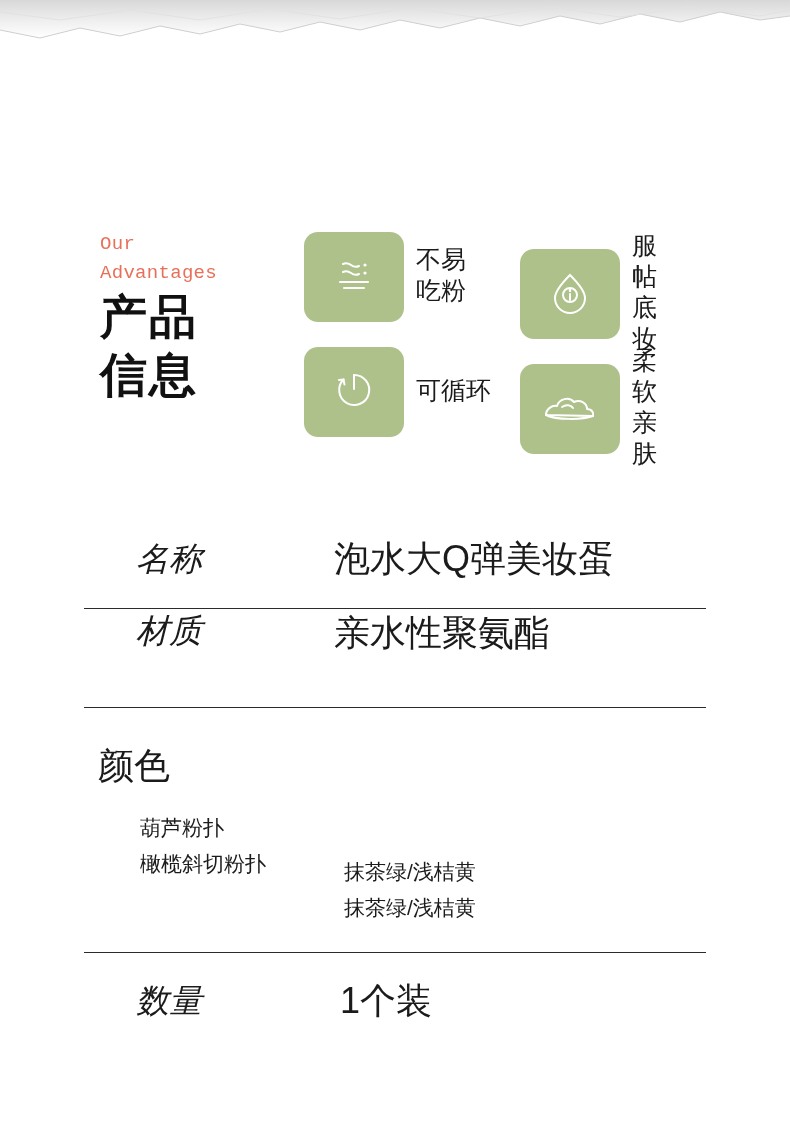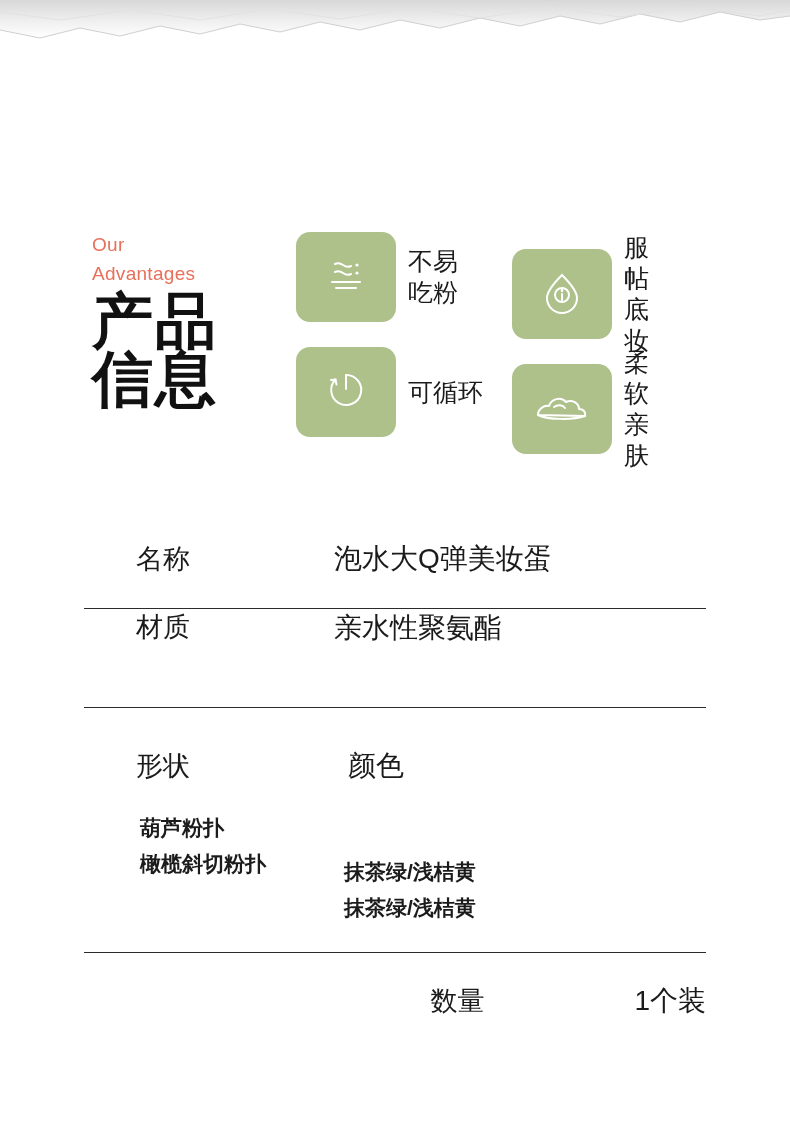--- a/index.html
+++ b/index.html
@@ -23,42 +23,43 @@
     width: 790px;
     height: 46px;
     overflow: hidden;
   }
   #torn-edge svg { display: block; }
 
   
   #advantages {
     position: absolute;
     top: 212px;
-    left: 8px;
+    left: 16px;
     width: 640px;
     height: 250px;
+    font-family: Liberation Mono, monospace;
   }
 
   #our-advantages {
     position: absolute;
     left: 84px;
     top: 18px;
     width: 180px;
     color: #e8705a;
     font-size: 19px;
     line-height: 29px;
     letter-spacing: 0.3px;
   }
 
   #product-info-title {
     position: absolute;
     left: 84px;
     top: 80px;
     color: #111111;
-    font-size: 61px;
+    font-size: 47px;
     font-weight: bold;
     line-height: 58px;
     letter-spacing: 2px;
   }
 
   .adv-item {
     position: absolute;
     display: flex;
     align-items: center;
   }
@@ -92,64 +93,64 @@
     top: 510px;
     width: 622px;
   }
   .spec-row {
     position: relative;
     display: flex;
     align-items: flex-start;
   }
   .spec-label {
     width: 250px;
-    font-size: 27px;
+    font-size: 33px;
     color: #1b1b1b;
     padding-left: 52px;
     box-sizing: border-box;
+    font-style: italic;
   }
   .spec-value {
-    font-size: 28px;
+    font-size: 36px;
     color: #1b1b1b;
   }
   .divider {
     height: 1px;
     background: #2b2b2b;
     width: 622px;
   }
 
   .row-name { height: 98px; align-items: center; }
   .row-material { height: 98px; }
 
   .row-shape-head { height: 68px; align-items: center; padding-top: 24px; }
   .row-shape-head .spec-label { padding-left: 52px; }
   .row-shape-head .spec-value { padding-left: 14px; }
 
   .sub-rows {
     display: flex;
     padding-top: 10px;
     padding-bottom: 26px;
-    font-weight: bold;
   }
   .sub-col-left {
     width: 250px;
     padding-left: 56px;
     box-sizing: border-box;
   }
   .sub-col-right {
     padding-left: 10px;
     margin-top: 44px;
   }
   .sub-line {
     font-size: 21px;
     line-height: 36px;
     color: #1b1b1b;
   }
 
-  .row-qty { height: 96px; align-items: center; justify-content: flex-end; }
+  .row-qty { height: 96px; align-items: center; }
   .row-qty .spec-value { padding-left: 6px; }
 </style>
 </head>
 <body>
 
 <div id="torn-edge">
   <svg width="790" height="46" viewBox="0 0 790 46" xmlns="http://www.w3.org/2000/svg">
     <defs>
       <linearGradient id="tornGrad" x1="0" y1="0" x2="0" y2="1">
         <stop offset="0%" stop-color="#d8d8d8"></stop>
@@ -242,21 +243,20 @@
   </div>
   <div class="divider"></div>
 
   <div class="spec-row row-material">
     <div class="spec-label">材质</div>
     <div class="spec-value">亲水性聚氨酯</div>
   </div>
   <div class="divider"></div>
 
   <div class="spec-row row-shape-head">
-    <div class="spec-label">形状</div>
     <div class="spec-value">颜色</div>
   </div>
 
   <div class="sub-rows">
     <div class="sub-col-left">
       <div class="sub-line">葫芦粉扑</div>
       <div class="sub-line">橄榄斜切粉扑</div>
     </div>
     <div class="sub-col-right">
       <div class="sub-line">抹茶绿/浅桔黄</div>

